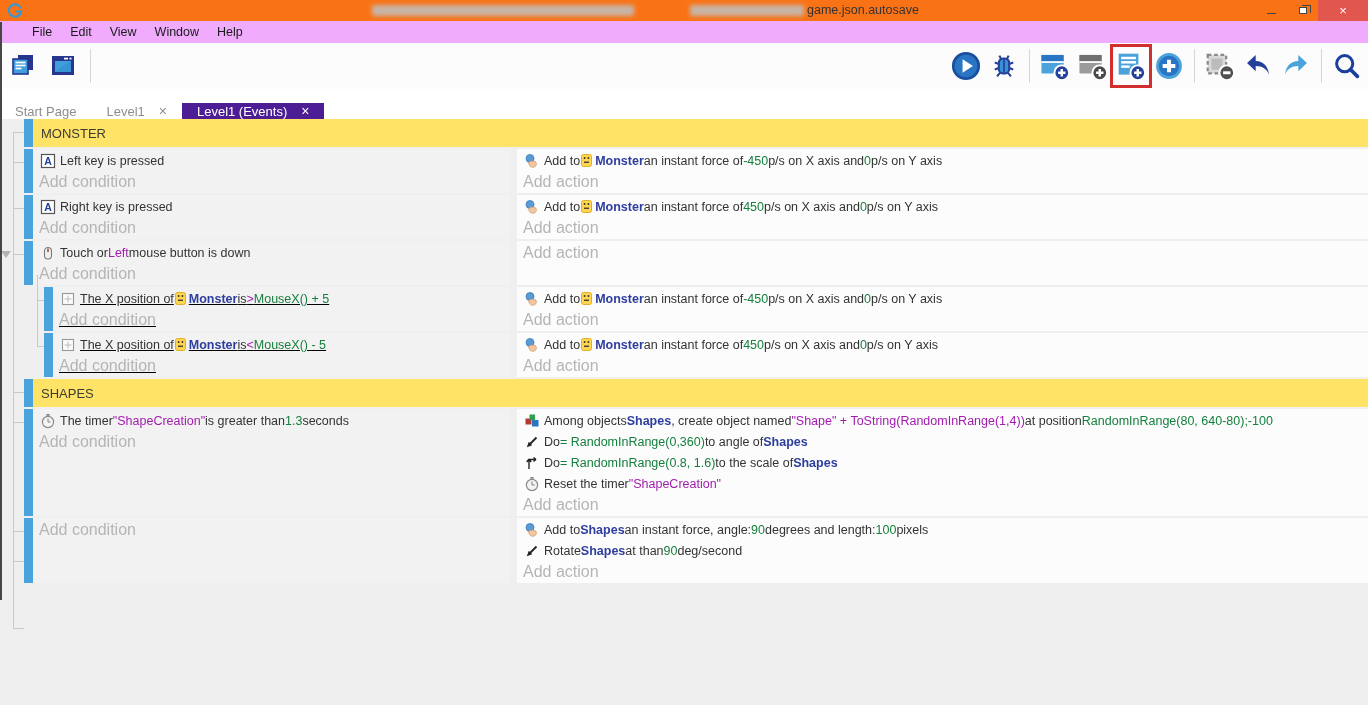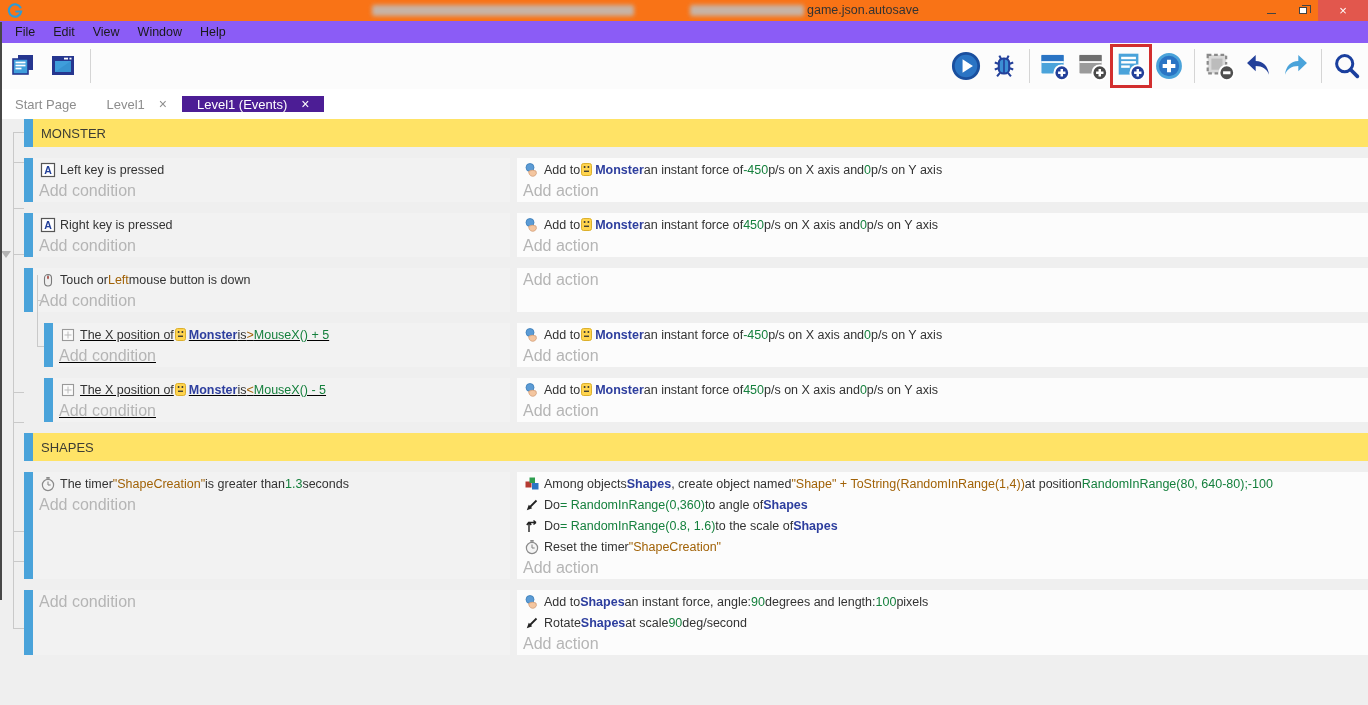--- a/index.html
+++ b/index.html
@@ -16,50 +16,50 @@
   .bp1 { left:372px; width:262px; }
   .bp2 { left:690px; width:114px; }
   .win-title { position:absolute; left:807px; top:3px; font-size:12.5px; color:#333; }
   .win-btns { position:absolute; right:0; top:0; height:21px; display:flex; }
   .wbtn { width:31px; height:21px; display:flex; align-items:center; justify-content:center; color:#444; }
   .wbtn .minbar { width:9px; height:1px; background:#444; margin-top:6px; }
   .wbtn .restore { width:8px; height:7px; border:1px solid #444; position:relative; background:#fff; }
   .wbtn .restore:before { content:""; position:absolute; left:2px; top:-3px; width:8px; height:7px; border:1px solid #444; border-bottom:none; border-left:none; }
   .wbtn.close { width:50px; background:#e2574d; color:#fff; font-size:13px; }
   
-  .menubar { height:22px; background:#8b5cf6; display:flex; align-items:center; padding-left:6px; }
+  .menubar { height:22px; background:#f0abfc; display:flex; align-items:center; padding-left:23px; }
   .menu-item { padding:0 9px; font-size:12.5px; color:#1a1a1a; }
   
   .toolbar { height:46px; background:#fcfcfc; position:relative; display:flex; align-items:center; }
   .tbtn { width:34px; height:36px; display:flex; align-items:center; justify-content:center; position:relative; }
   .tleft { display:flex; align-items:center; margin-left:6px; gap:6px; }
   .tright { position:absolute; right:4px; top:5px; display:flex; align-items:center; gap:4px; }
   .tsep { width:1px; height:34px; background:#d5d5d5; margin:0 4px; }
   .anno-box { position:absolute; left:-4px; top:-4px; right:-4px; bottom:-4px; border:3px solid #d22e2e; pointer-events:none; }
   
-  .tabbar { height:30px; background:#fff; display:flex; align-items:center; }
+  .tabbar { height:30px; background:#fff; display:flex; align-items:flex-end; }
   .tab { display:flex; align-items:center; padding:0 15px; font-size:13px; color:#8d8d8d; gap:14px; }
   .tab .tx { font-size:14px; color:#8d8d8d; }
   .tab.active { background:#4c1d95; color:#fff; }
   .tab.active .tx { color:#fff; }
   
   .sheet { position:relative; height:585px; background:#efefef; overflow:hidden; }
-  .block { display:flex; margin-bottom:11px; position:relative; align-items:stretch; }
+  .block { display:flex; margin-bottom:2px; position:relative; align-items:stretch; }
   .rail { width:24px; flex:none; }
   .block.sub .rail { width:44px; }
   .bar { width:9px; flex:none; background:#4aa3da; }
   .ghead { flex:1; background:#ffe366; display:flex; align-items:center; padding-left:8px; font-size:13px; color:#3c3c34; height:28px; }
   .cond { width:477px; flex:none; background:#f2f2f2; padding:1px 0 1px 6px; overflow:hidden; }
   .block.sub .cond { width:457px;text-decoration:underline; }
   .cgap { width:7px; flex:none; }
   .act { flex:1; background:#fcfcfc; padding:1px 0 1px 6px; overflow:hidden; }
   .line { height:21px; display:flex; align-items:center; font-size:12.5px; color:#333; white-space:nowrap; }
   .ph { height:21px; display:flex; align-items:center; font-size:16px; color:#b5b5b5; white-space:nowrap; }
   .seg-g { color:#15803d; }
-  .seg-gr { color:#a16207; }
+  .seg-gr { color:#a21caf; }
   .seg-obj { color:#2d3e9e; font-weight:bold; }
   .ic { width:17px; height:16px; margin-right:4px; flex:none; display:inline-flex; align-items:center; justify-content:center; }
   .mi { margin:0 3px 0 1px; flex:none; display:inline-flex; }
   .anno-collision { position:absolute; left:10px; top:-5px; width:119px; height:37px; border:3px solid #d22e2e; pointer-events:none; z-index:6; }
   
   .tline { position:absolute; background:#c9c9c9; z-index:0; }
   .tri { position:absolute; width:0; height:0; border-left:5px solid transparent; border-right:5px solid transparent; border-top:7px solid #b3b3b3; z-index:0; }
   
   .edgestrip { position:absolute; left:0; top:22px; width:2px; height:578px; background:#474747; z-index:9; }
 </style>
@@ -556,21 +556,21 @@
         </div>
         <div class="line">
           <span class="ic">
             <svg width="16" height="16" viewBox="0 0 16 16">
               <line x1="12.5" y1="3.5" x2="5.5" y2="10.5" stroke="#222" stroke-width="1.8"></line>
               <path d="M2.8 13.2 L8.2 11.2 L4.8 7.8 Z" fill="#222"></path>
             </svg>
           </span>
           <span class="">Rotate </span>
           <span class="seg-obj">Shapes</span>
-          <span class=""> at scale </span>
+          <span class=""> at than </span>
           <span class="seg-g">90</span>
           <span class="">deg/second</span>
         </div>
         <div class="ph">Add action</div>
       </div>
     </div>
     <div class="tline" style="left: 13px; top: 13px; width: 11px; height: 1px;"></div>
     <div class="tline" style="left: 13px; top: 43px; width: 11px; height: 1px;"></div>
     <div class="tline" style="left: 13px; top: 89px; width: 11px; height: 1px;"></div>
     <div class="tline" style="left: 13px; top: 135px; width: 11px; height: 1px;"></div>

